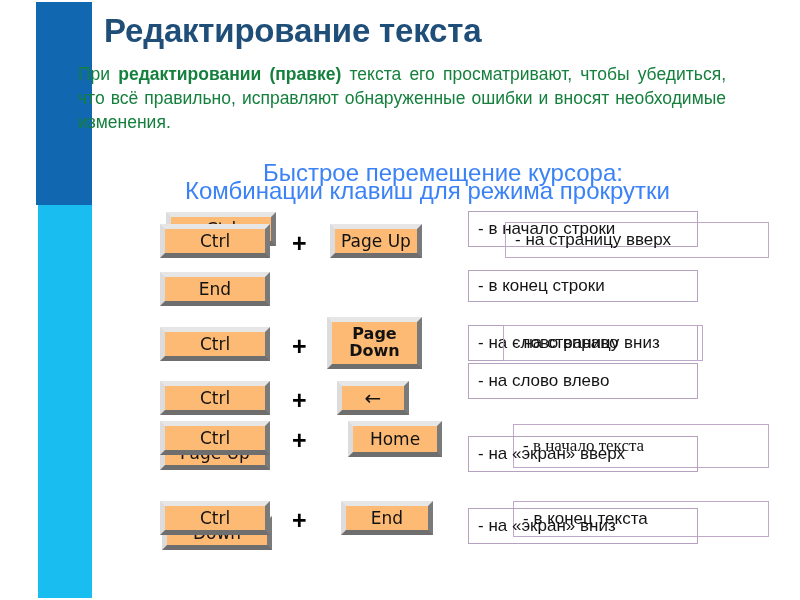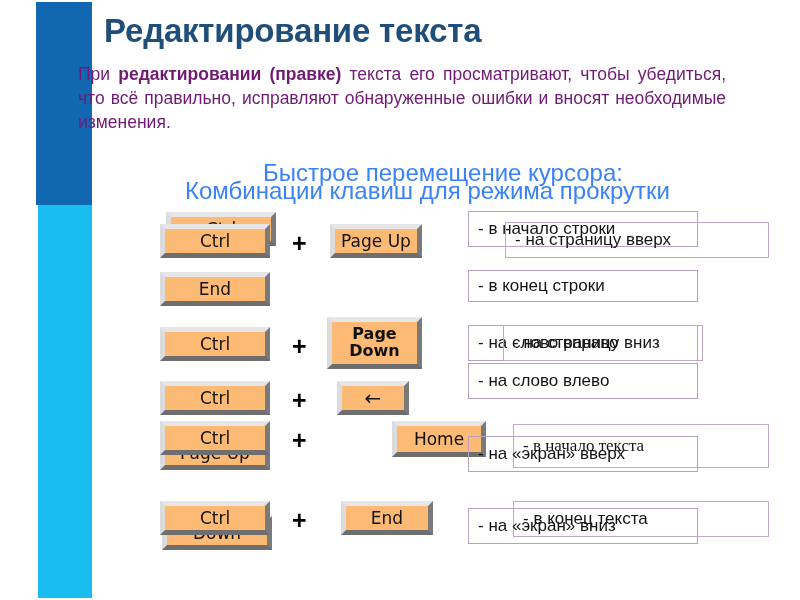--- a/index.html
+++ b/index.html
@@ -23,21 +23,21 @@
   
   .title{
     position:absolute;left:104px;top:12px;width:640px;
     font-size:33px;font-weight:bold;color:#1f4e79;
     letter-spacing:-0.2px;white-space:nowrap;
   }
 
   
   .intro{
     position:absolute;left:78px;top:62px;width:648px;
-    font-size:17.5px;color:#701a75;line-height:1.38;
+    font-size:17.5px;color:#15803d;line-height:1.38;
     text-align:justify;text-align-last:justify;
   }
   .intro b{font-weight:bold;}
 
   
   .subtitle{
     position:absolute;font-size:24px;color:#3b82f6;white-space:nowrap;
   }
   .subtitle-a{left:263px;top:159px;}
   .subtitle-b{left:185px;top:177px;}
@@ -106,21 +106,21 @@
   <div class="plus" style="left:292px;top:334px;">+</div>
 
   <div class="key" style="left:160px;top:381px;width:110px;height:34px;">Ctrl</div>
   <div class="key" style="left:337px;top:381px;width:72px;height:34px;">
     <span class="arrow">←</span>
   </div>
   <div class="plus" style="left:292px;top:388px;">+</div>
 
   <div class="key" style="left:160px;top:436px;width:110px;height:34px;">Page Up</div>
   <div class="key" style="left:160px;top:421px;width:110px;height:34px;">Ctrl</div>
-  <div class="key" style="left:348px;top:421px;width:94px;height:36px;margin-left:44px;">Home</div>
+  <div class="key" style="left:348px;top:421px;width:94px;height:36px;">Home</div>
   <div class="plus" style="left:292px;top:428px;">+</div>
 
   <div class="key" style="left:162px;top:516px;width:110px;height:34px;">Down</div>
   <div class="key" style="left:160px;top:501px;width:110px;height:34px;">Ctrl</div>
   <div class="key" style="left:341px;top:501px;width:92px;height:34px;">End</div>
   <div class="plus" style="left:292px;top:508px;">+</div>
 
   <div class="desc" style="left:468px;top:211px;width:230px;height:36px;">- в начало строки</div>
   <div class="desc layer-b" style="left:505px;top:222px;width:264px;height:36px;">- на страницу вверх</div>
 

